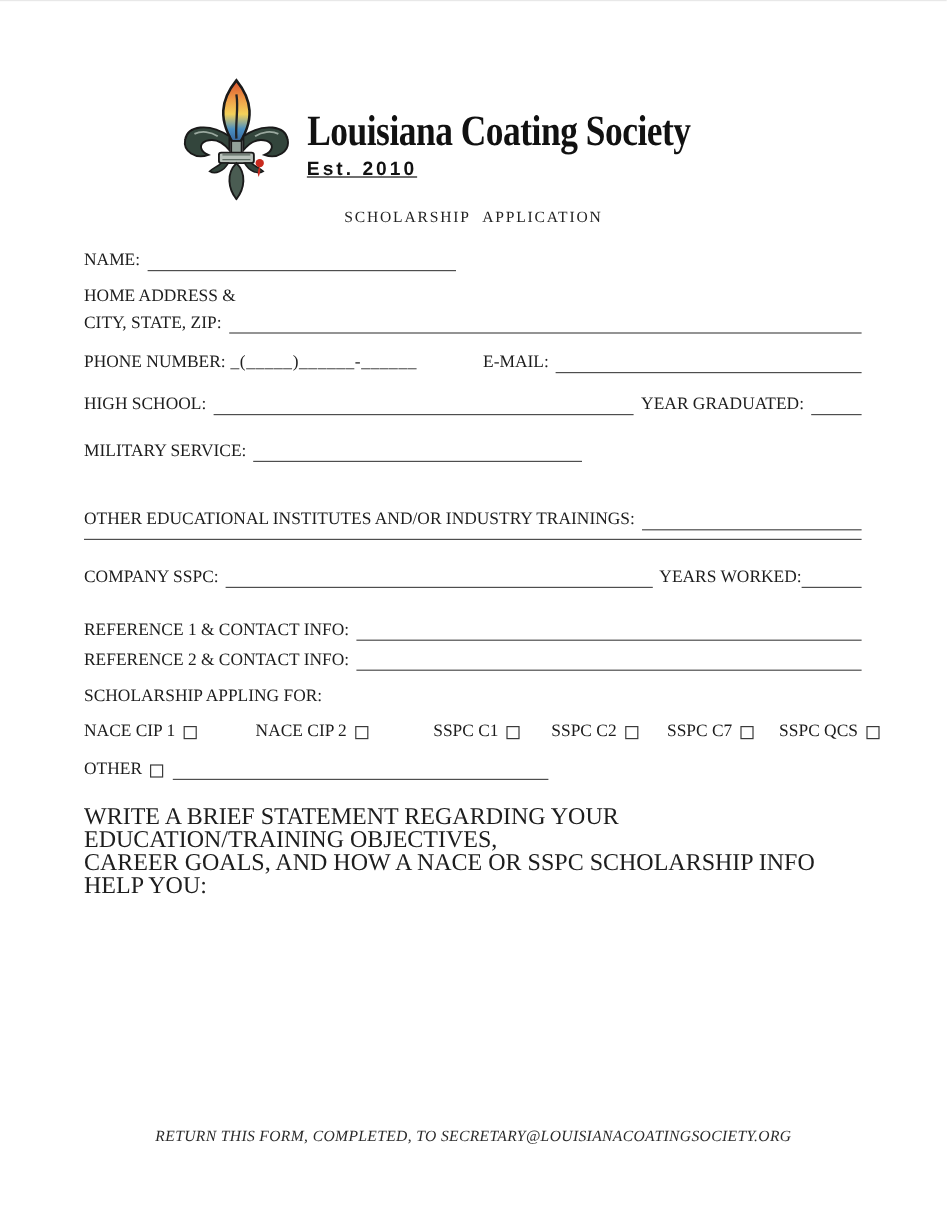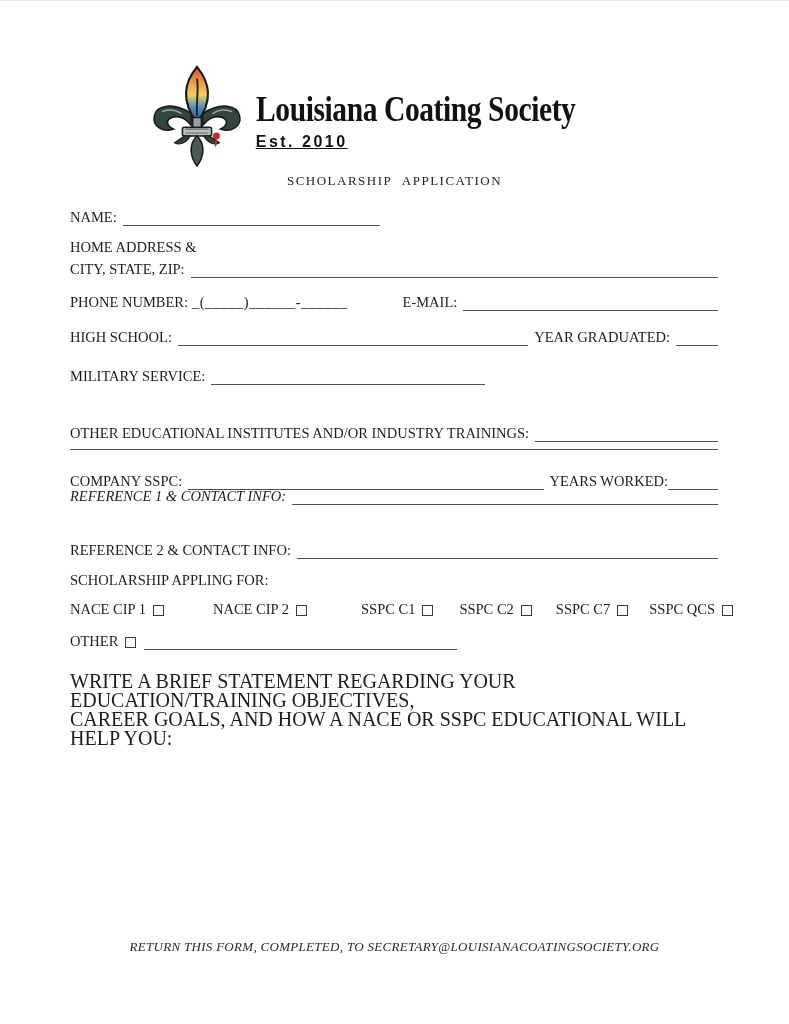--- a/index.html
+++ b/index.html
@@ -155,21 +155,21 @@
     <span class="line fill" style="margin-left:0;height:17px;"></span>
   </div>
 
   <div class="row" style="top:472px;">
     <span class="lbl">COMPANY SSPC:</span>
     <span class="line fill"></span>
     <span class="lbl" style="margin-left:5px;">YEARS WORKED:</span>
     <span class="line" style="width:50px;margin-left:0;"></span>
   </div>
 
-  <div class="row" style="top:487px;font-style:italic;">
+  <div class="row" style="top:516px;">
     <span class="lbl">REFERENCE 1 &amp; CONTACT INFO:</span>
     <span class="line fill"></span>
   </div>
   <div class="row" style="top:541px;">
     <span class="lbl">REFERENCE 2 &amp; CONTACT INFO:</span>
     <span class="line fill"></span>
   </div>
 
   <div class="row" style="top:571px;">
     <span class="lbl">SCHOLARSHIP APPLING FOR:</span>
@@ -203,18 +203,18 @@
   </div>
 
   <div class="row" style="top:632px;">
     <span class="lbl">OTHER</span>
     <span class="cbox"></span>
     <span class="line" style="width:313px;margin-left:8px;"></span>
   </div>
 
   <div class="statement">
     <div>WRITE A BRIEF STATEMENT REGARDING YOUR EDUCATION/TRAINING OBJECTIVES,</div>
-    <div>CAREER GOALS, AND HOW A NACE OR SSPC EDUCATIONAL WILL HELP YOU:</div>
+    <div>CAREER GOALS, AND HOW A NACE OR SSPC SCHOLARSHIP INFO HELP YOU:</div>
   </div>
 
   <div class="footer">RETURN THIS FORM, COMPLETED, TO SECRETARY@LOUISIANACOATINGSOCIETY.ORG</div>
 
 </div>
 
 </body></html>

